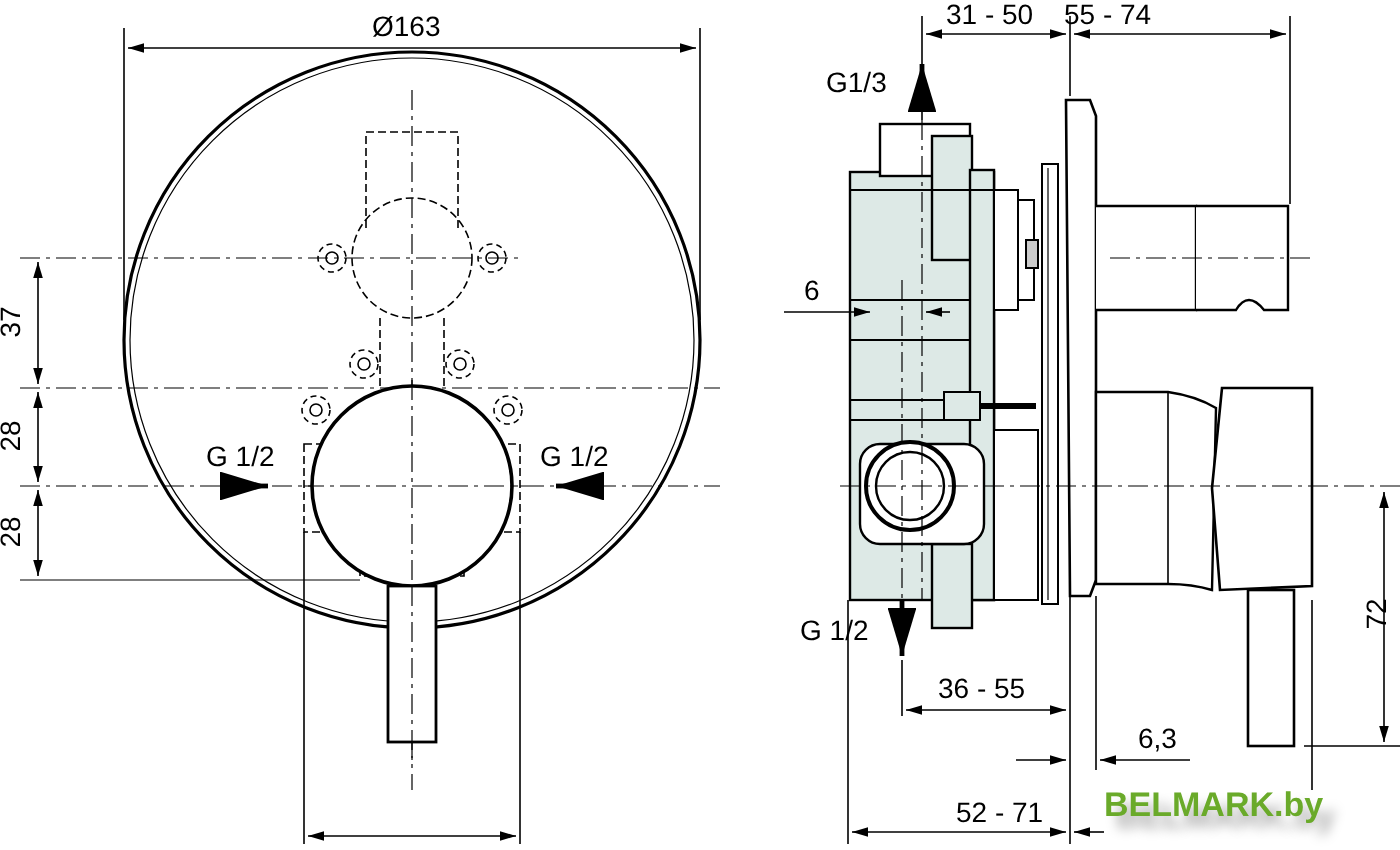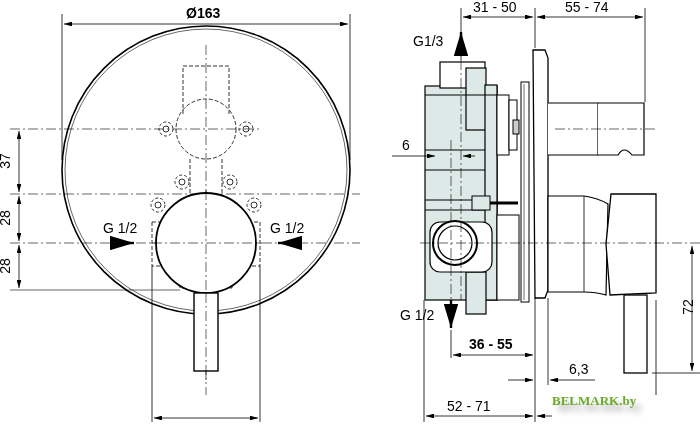--- a/index.html
+++ b/index.html
@@ -1,20 +1,20 @@
 <!DOCTYPE html>
 <html><head>
   <meta charset="utf-8">
   <style>
     html, body { margin: 0; padding: 0; background: #ffffff; }
     body { width: 700px; height: 425px; overflow: hidden; position: relative; font-family: "Liberation Sans", sans-serif; }
     #drawing { position: absolute; left: 0; top: 0; }
     .lbl { position: absolute; font-family: "Liberation Sans", sans-serif; font-size: 14px; color: #000; white-space: nowrap; line-height: 1; }
     .vert { transform: rotate(-90deg); transform-origin: center center; }
-    .watermark { position: absolute; left: 552px; top: 393px; font-family: Liberation Serif, serif; font-weight: bold; font-size: 13px; color: #6aaa2a; letter-spacing: 0px; text-shadow: 6px 6px 6px rgba(0,0,0,0.35); }
+    .watermark { position: absolute; left: 552px; top: 393px; font-family: Liberation Sans, sans-serif; font-weight: bold; font-size: 17px; color: #6aaa2a; letter-spacing: 0px; text-shadow: 6px 6px 6px rgba(0,0,0,0.35); }
   </style>
 </head>
 <body>
 
 <svg id="drawing" width="700" height="425" viewBox="0 0 700 425" xmlns="http://www.w3.org/2000/svg">
   <defs>
     <marker id="arr" viewBox="0 0 10 6" refX="10" refY="3" markerWidth="10" markerHeight="6" orient="auto-start-reverse">
       <path d="M0,0 L10,3 L0,6 z" fill="#000"></path>
     </marker>
   </defs>
@@ -137,31 +137,31 @@
     <line x1="453" y1="355" x2="533" y2="355" stroke-width="0.8" marker-start="url(#arr)" marker-end="url(#arr)"></line>
 
     <line x1="508" y1="380" x2="533" y2="380" stroke-width="0.8" marker-end="url(#arr)"></line>
     <line x1="595" y1="380" x2="550" y2="380" stroke-width="0.8" marker-end="url(#arr)"></line>
 
     <line x1="426" y1="416" x2="533" y2="416" stroke-width="0.8" marker-start="url(#arr)" marker-end="url(#arr)"></line>
     <line x1="552" y1="416" x2="537" y2="416" stroke-width="0.8" marker-end="url(#arr)"></line>
   </g>
 </svg>
 
-<span class="lbl" style="left:186px;top:6px;font-weight:bold;">Ø163</span>
+<span class="lbl" style="left:186px;top:6px;">Ø163</span>
 <span class="lbl vert" style="left:-3px;top:154px;">37</span>
 <span class="lbl vert" style="left:-3px;top:211px;">28</span>
 <span class="lbl vert" style="left:-3px;top:259px;">28</span>
 <span class="lbl" style="left:103px;top:221px;">G 1/2</span>
 <span class="lbl" style="left:270px;top:221px;">G 1/2</span>
 <span class="lbl" style="left:199px;top:401px;margin-top:44px;">60</span>
 
 <span class="lbl" style="left:473px;top:0px;">31 - 50</span>
-<span class="lbl" style="left:565px;top:0px;">55 - 74</span>
+<span class="lbl" style="left:532px;top:0px;">55 - 74</span>
 <span class="lbl" style="left:413px;top:34px;">G1/3</span>
 <span class="lbl" style="left:402px;top:138px;">6</span>
 <span class="lbl" style="left:400px;top:308px;">G 1/2</span>
-<span class="lbl" style="left:469px;top:337px;font-weight:bold;">36 - 55</span>
+<span class="lbl" style="left:469px;top:337px;">36 - 55</span>
 <span class="lbl" style="left:569px;top:362px;">6,3</span>
-<span class="lbl" style="left:447px;top:399px;">52 - 71</span>
+<span class="lbl" style="left:478px;top:399px;">52 - 71</span>
 <span class="lbl vert" style="left:680px;top:300px;">72</span>
 
 <span class="watermark">BELMARK.by</span>
 
 </body></html>

